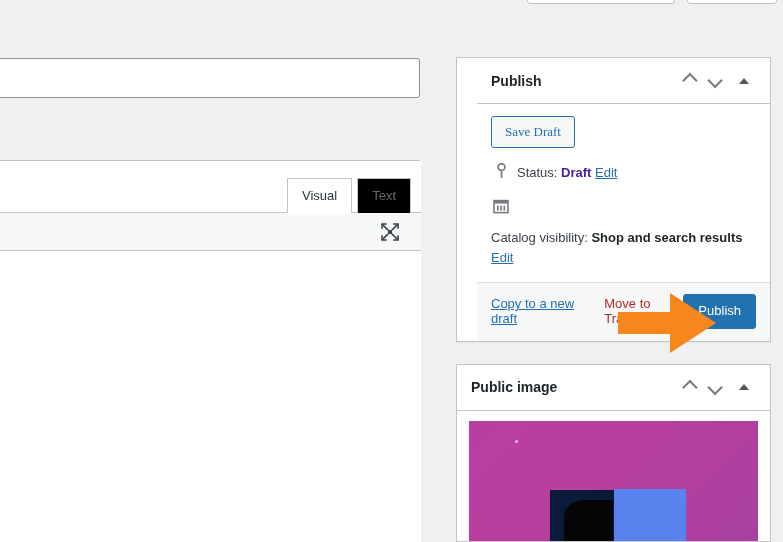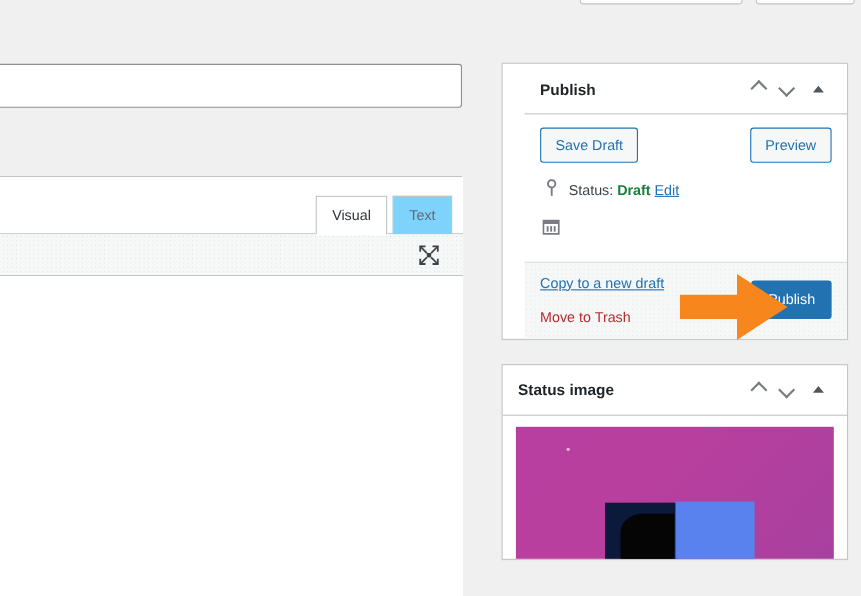--- a/index.html
+++ b/index.html
@@ -56,21 +56,21 @@
     right: 10px; bottom: -1px;
     display: flex;
     align-items: flex-end;
   }
   .tab {
     font-size: 13px;
     line-height: 1;
     padding: 10px 14px 11px;
     border: 1px solid #c3c4c7;
     border-bottom: none;
-    background: #7dd3fc;
+    background: #000000;
     color: #646970;
     margin-left: 5px;
     cursor: pointer;
   }
   .tab.active {
     background: #fff;
     color: #2c3338;
     position: relative;
     z-index: 2;
     box-shadow: 0 1px 0 #fff;
@@ -166,40 +166,40 @@
   }
   .btn-secondary {
     background: #f6f7f7;
     border: 1px solid #2271b1;
     color: #2271b1;
     border-radius: 3px;
     padding: 6px 13px;
     font-size: 13px;
     line-height: 1.4;
     cursor: pointer;
-    font-family: Liberation Sans, sans-serif;
+    font-family: Liberation Serif, serif;
   }
 
   .misc-row {
     display: flex;
     align-items: flex-start;
     margin-bottom: 14px;
     font-size: 13px;
     line-height: 1.5;
     color: #3c434a;
   }
   .misc-icon {
     width: 20px;
     min-width: 20px;
     margin-right: 6px;
     margin-top: 1px;
     display: flex;
     justify-content: center;
   }
-  .misc-text b { color: #15803d; font-weight: 700; }
+  .misc-text b { color: #4c1d95; font-weight: 700; }
   .misc-text { padding-top: 1px; }
   .lnk {
     color: #2271b1;
     text-decoration: underline;
     cursor: pointer;
   }
   .lnk-del {
     color: #b32d2e;
     cursor: pointer;
   }
@@ -215,21 +215,21 @@
     display: flex;
     align-items: center;
     justify-content: space-between;
     padding: 11px 14px 12px;
     background: #f6f7f7;
     border-top: 1px solid #dcdcde;
     background-image: radial-gradient(#e4e4e6 0.5px, transparent 0.5px);
     background-size: 4px 4px;
     position: relative;
   }
-  .actions-left { display: flex; flex-direction: column; gap: 16px; font-size: 13px; }
+  .actions-left { display: flex; flex-direction: row; gap: 5px; font-size: 13px; }
   .btn-primary {
     background: #2271b1;
     border: 1px solid #2271b1;
     color: #fff;
     border-radius: 3px;
     padding: 8px 14px;
     font-size: 13px;
     line-height: 1.3;
     cursor: pointer;
     font-family: "Liberation Sans", sans-serif;
@@ -338,21 +338,20 @@
           <span class="chev down"></span>
         </span>
         <span class="toggle-btn">
           <span class="tri-up"></span>
         </span>
       </div>
 
       <div class="panel-body">
         <div class="btn-row">
           <button class="btn-secondary">Save Draft</button>
-          <button class="btn-secondary">Preview</button>
         </div>
 
         <div class="misc-row">
           <span class="misc-icon">
             <svg width="15" height="16" viewBox="0 0 15 16">
               <circle cx="7.5" cy="4" r="3.4" fill="none" stroke="#787c82" stroke-width="1.7"></circle>
               <rect x="6.7" y="7" width="1.7" height="8" fill="#787c82"></rect>
             </svg>
           </span>
           <span class="misc-text">
@@ -368,41 +367,47 @@
             <svg width="16" height="16" viewBox="0 0 16 16">
               <rect x="1" y="2.6" width="14" height="12" fill="none" stroke="#787c82" stroke-width="1.6"></rect>
               <rect x="1" y="2.6" width="14" height="3" fill="#787c82"></rect>
               <rect x="4" y="7.6" width="1.7" height="5" fill="#787c82"></rect>
               <rect x="7.2" y="7.6" width="1.7" height="5" fill="#787c82"></rect>
               <rect x="10.4" y="7.6" width="1.7" height="5" fill="#787c82"></rect>
             </svg>
           </span>
         </div>
 
+        <div class="catalog-row">
+          <span>Catalog visibility:</span>
+          <b>Shop and search results</b>
+          <br>
+          <span class="lnk">Edit</span>
+        </div>
       </div>
 
       <div class="publishing-actions">
         <div class="actions-left">
           <span class="lnk">Copy to a new draft</span>
           <span class="lnk-del">Move to Trash</span>
         </div>
 
         <div class="arrow-annot">
           <svg width="100" height="66" viewBox="0 0 100 66">
             <polygon points="0,22 52,22 52,3 98,33 52,63 52,44 0,44" fill="#F7861C"></polygon>
           </svg>
         </div>
 
         <button class="btn-primary">Publish</button>
       </div>
     </div>
 
     <div class="panel">
       <div class="panel-header">
-        <span class="panel-title">Status image</span>
+        <span class="panel-title">Public image</span>
         <span class="order-btn">
           <span class="chev up"></span>
         </span>
         <span class="order-btn">
           <span class="chev down"></span>
         </span>
         <span class="toggle-btn">
           <span class="tri-up"></span>
         </span>
       </div>

